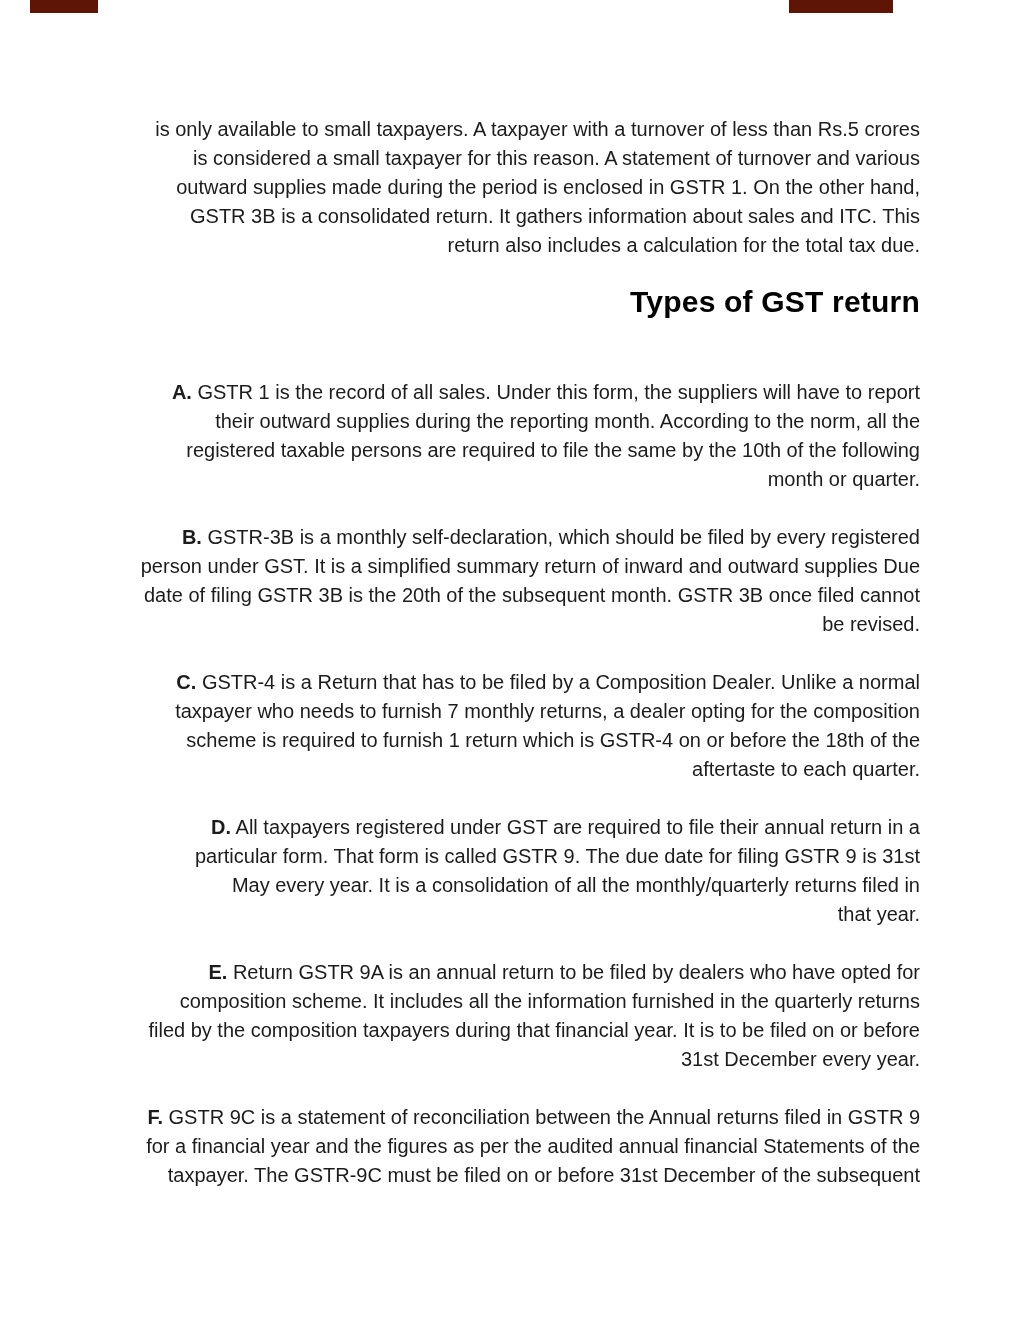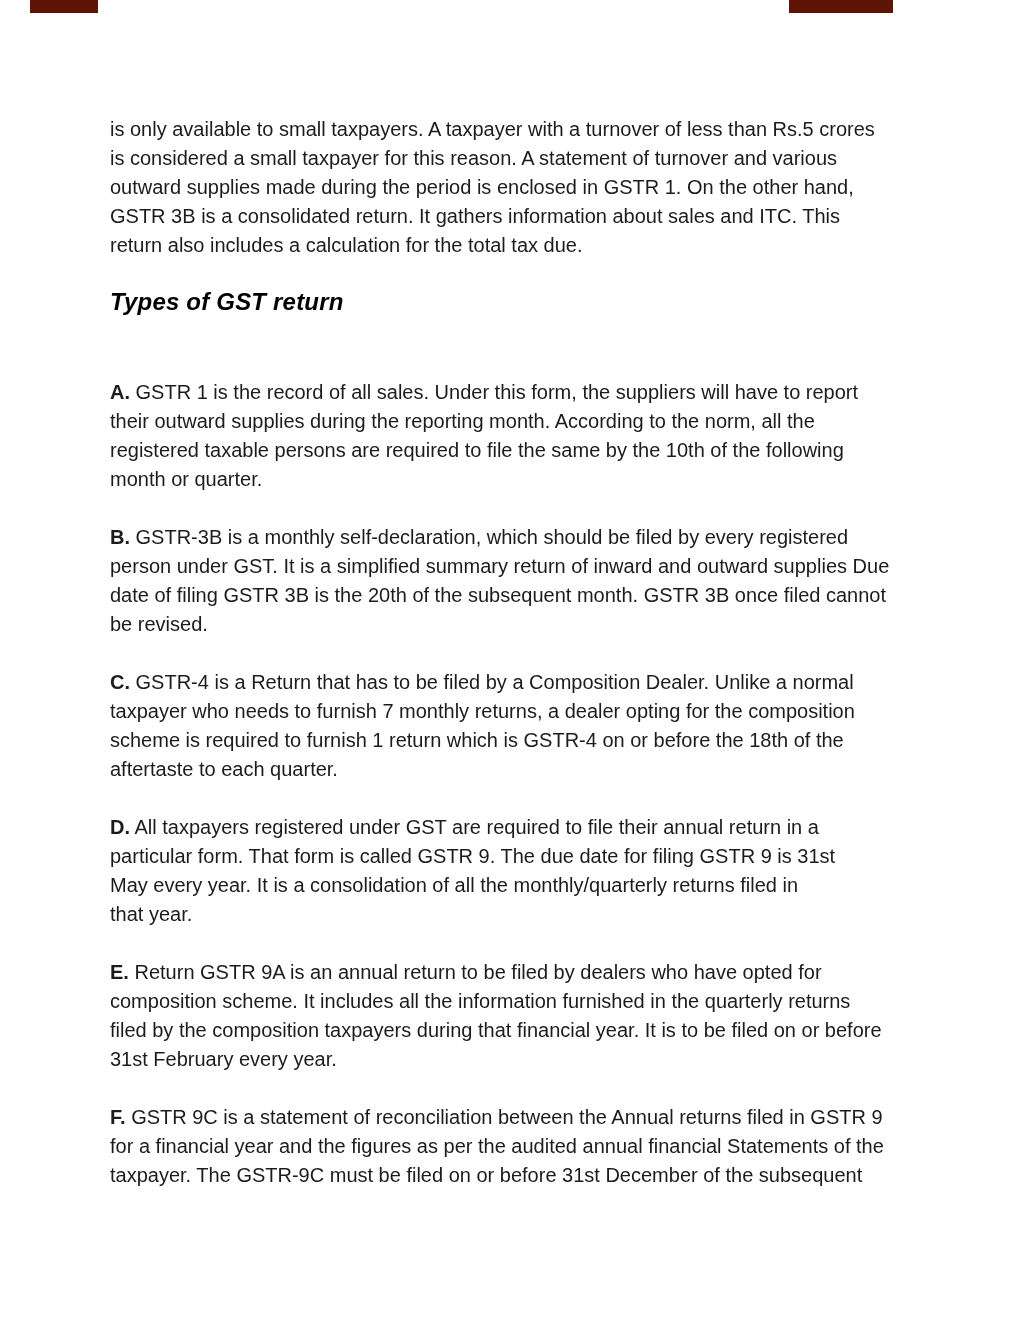--- a/index.html
+++ b/index.html
@@ -17,39 +17,39 @@
   }
   .top-mark {
     position: absolute;
     top: 0;
     height: 13px;
     background: #5f1505;
   }
   .top-mark.left  { left: 30px;  width: 68px;  }
   .top-mark.right { left: 789px; width: 104px; }
   .content {
-    padding: 115px 104px 0 110px;
+    padding: 115px 104px 0 55px;
+    text-align: right;
   }
   p.body-para {
     font-size: 20px;
     line-height: 29px;
     margin: 0 0 29px 0;
     color: #1c1c1c;
   }
   p.intro {
     margin-bottom: 22px;
   }
   h1.doc-heading {
-    font-size: 24px;
+    font-size: 30px;
     line-height: 40px;
     font-weight: 700;
     color: #000000;
     margin: 0 0 56px 0;
     letter-spacing: 0.2px;
-    font-style: italic;
   }
   .txt {
     white-space: pre-line;
   }
   .lbl {
     font-weight: 700;
   }
 </style>
 </head>
 <body>
@@ -85,20 +85,20 @@
 aftertaste to each quarter.</span></p>
 
     <p class="body-para"><b class="lbl">D.</b> <span class="txt">All taxpayers registered under GST are required to file their annual return in a
 particular form. That form is called GSTR 9. The due date for filing GSTR 9 is 31st
 May every year. It is a consolidation of all the monthly/quarterly returns filed in
 that year.</span></p>
 
     <p class="body-para"><b class="lbl">E.</b> <span class="txt">Return GSTR 9A is an annual return to be filed by dealers who have opted for
 composition scheme. It includes all the information furnished in the quarterly returns
 filed by the composition taxpayers during that financial year. It is to be filed on or before
-31st February every year.</span></p>
+31st December every year.</span></p>
 
     <p class="body-para"><b class="lbl">F.</b> <span class="txt">GSTR 9C is a statement of reconciliation between the Annual returns filed in GSTR 9
 for a financial year and the figures as per the audited annual financial Statements of the
 taxpayer. The GSTR-9C must be filed on or before 31st December of the subsequent</span></p>
 
   </div>
 </div>
 
 </body></html>

